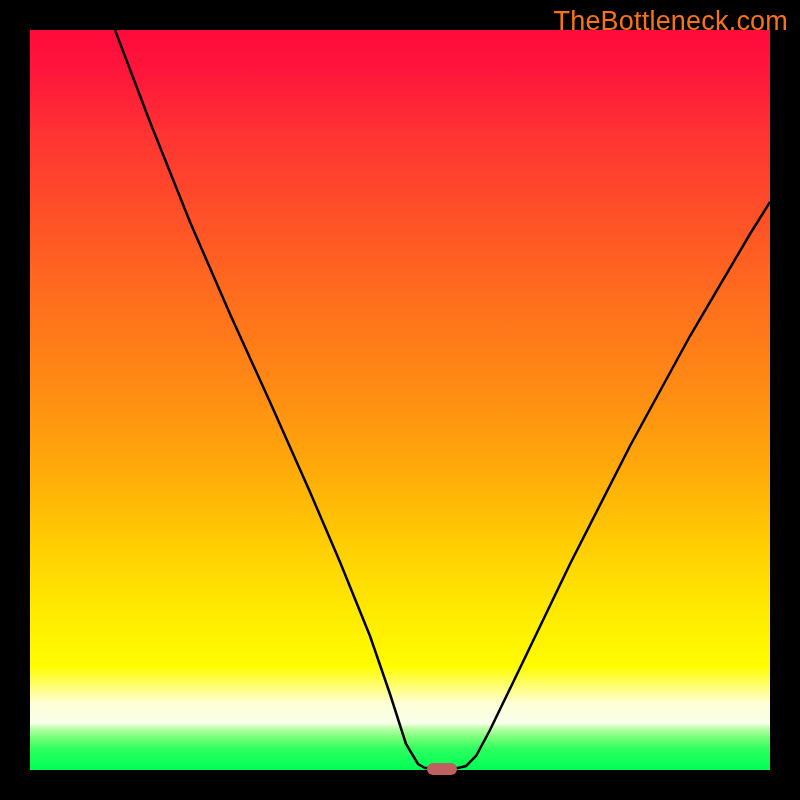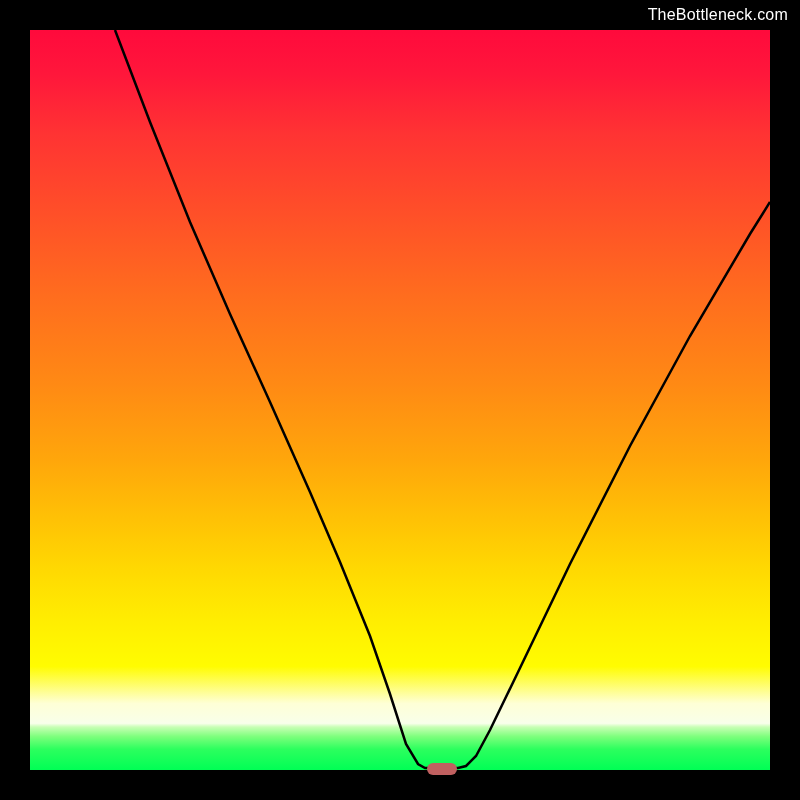--- a/index.html
+++ b/index.html
@@ -56,22 +56,22 @@
     width: 30px;
     height: 12px;
     border-radius: 6px;
     background: #c06060;
     transform: translate(-50%, -50%);
   }
   .watermark {
     position: absolute;
     top: 6px;
     right: 12px;
-    color: #ffffff;
-    font-size: 16px;
+    color: #f97316;
+    font-size: 27px;
     letter-spacing: 0.2px;
   }
 </style>
 </head>
 <body>
 
 <div class="frame">
   <div class="watermark">TheBottleneck.com</div>
 
   <div class="plot-area">

